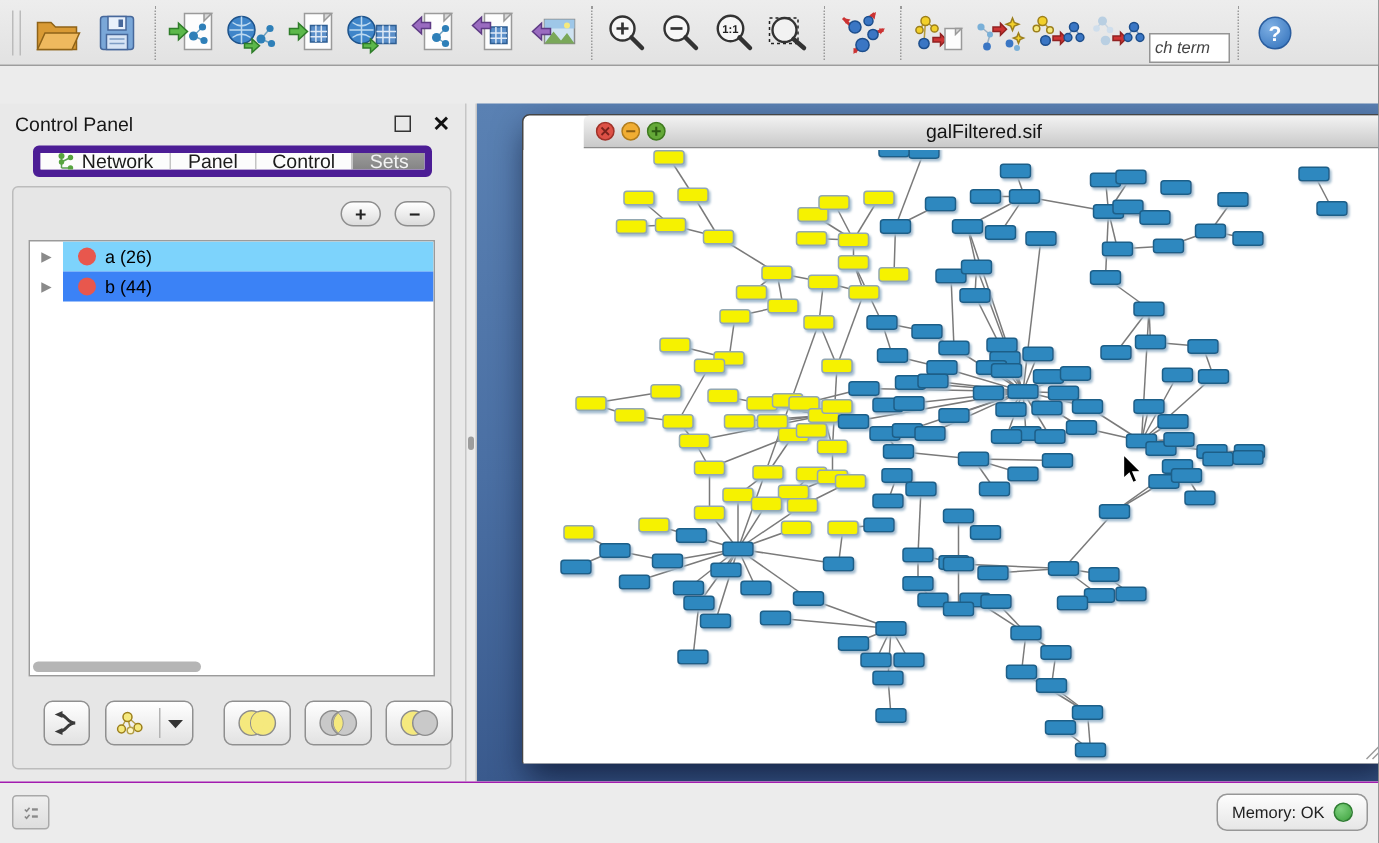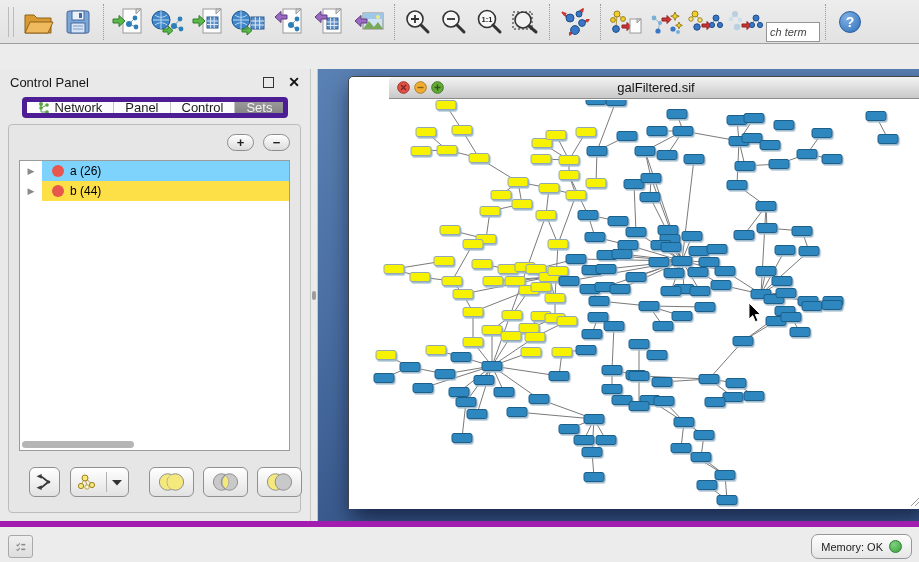--- a/index.html
+++ b/index.html
@@ -57,21 +57,21 @@
   .divider .grip{position:absolute;top:222px;left:1px;width:4px;height:9px;background:#9d9d9d;border-radius:2px;}
   
   .desktop{flex:1;background:linear-gradient(180deg,#5a81b3 0%,#4a6fa3 55%,#3a5a8d 100%);position:relative;overflow:hidden;}
   .iwindow{position:absolute;left:30px;top:7px;width:576px;height:433px;background:#fff;
     border:1px solid #454545;border-radius:5px 5px 1px 1px;box-shadow:3px 10px 22px rgba(5,10,35,.65);padding-left:40px;}
   .iw-title{height:22px;background:linear-gradient(#f3f3f3,#c9c9c9);border-bottom:1px solid #8c8c8c;
     border-radius:4px 4px 0 0;text-align:center;font-size:13px;line-height:21px;color:#141414;position:relative;}
   .iw-lights{position:absolute;left:8px;top:4px;display:flex;gap:4px;}
   .iw-canvas{position:absolute;top:23px;left:0;width:574px;height:409px;background:#fff;}
   
-  .statusbar{position:absolute;bottom:0;left:0;right:0;height:41px;background:#ececec;border-top:6px solid #a21caf;}
+  .statusbar{position:absolute;bottom:0;left:0;right:0;height:41px;background:#ececec;border-top:1px solid #a21caf;}
   .sb-left{position:absolute;left:8px;top:8px;width:25px;height:23px;border:1px solid #a9a9a9;border-radius:3px;
     background:linear-gradient(#efefef,#dedede);display:flex;align-items:center;justify-content:center;}
   .memory{position:absolute;right:7px;top:7px;height:25px;border:1px solid #979797;border-radius:7px;
     background:linear-gradient(#fdfdfd,#e6e6e6);display:flex;align-items:center;gap:6px;padding:0 9px;font-size:11px;color:#222;}
   .memdot{width:13px;height:13px;border-radius:50%;background:radial-gradient(circle at 35% 30%,#7ed07e,#3da23d);border:1px solid #2f7d32;}
   svg{display:block;}
 </style>
 </head>
 <body>
 
@@ -343,21 +343,21 @@
           <div id="sets-rows">
               <div class="lrow">
                 <span class="tri">▶</span>
                 <span class="hl" style="background: #7dd3fc;">
                   <span class="reddot" style="background: rgb(232, 87, 77);"></span>
                   <span>a (26)</span>
                 </span>
               </div>
               <div class="lrow">
                 <span class="tri">▶</span>
-                <span class="hl" style="background: #fde047;">
+                <span class="hl" style="background: #3b82f6;">
                   <span class="reddot" style="background: rgb(232, 87, 77);"></span>
                   <span>b (44)</span>
                 </span>
               </div>
             </div>
           <div class="hscroll"></div>
         </div>
         <div class="cp-btnrow">
           <button class="op-btn" style="width:31px;margin-left:10px;">
             <svg width="18" height="18" viewBox="0 0 18 18">

